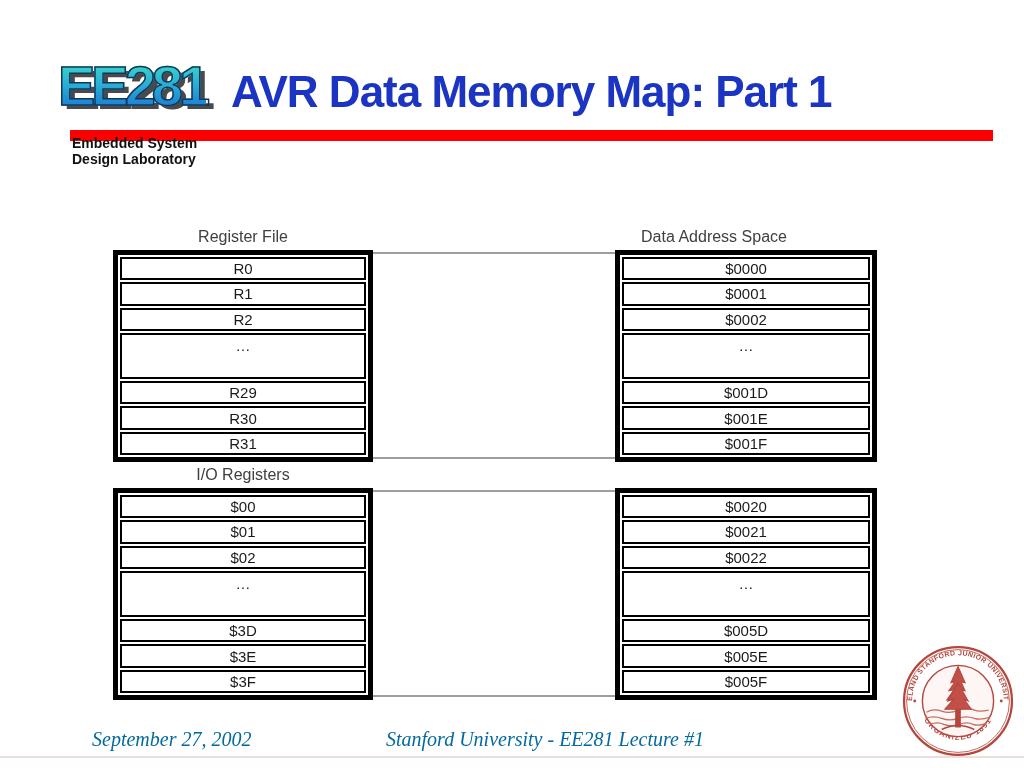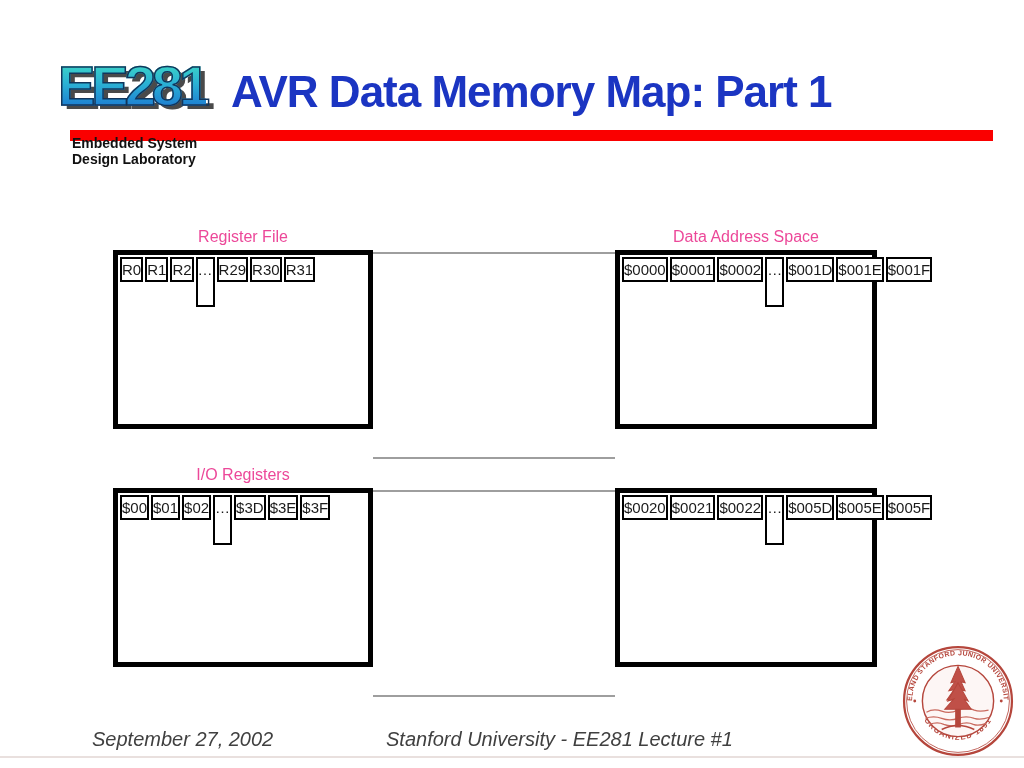--- a/index.html
+++ b/index.html
@@ -25,38 +25,38 @@
     color:#1b35c2;white-space:nowrap;
   }
   .red-bar{position:absolute;left:70px;top:130px;width:923px;height:11px;background:#fa0000;}
   .lab-name{
     position:absolute;left:72px;top:135px;
     font-size:14px;font-weight:bold;color:#111;line-height:16px;
   }
   
   .tbl-label{
     position:absolute;height:18px;text-align:center;
-    font-size:16px;color:#ec4899;
+    font-size:16px;color:#404040;
   }
   .mem-table{
-    position:absolute;box-sizing:border-box;height:179px;
+    position:absolute;box-sizing:border-box;height:212px;
     border:5px solid #000;background:#fff;padding:1px;
-    display:flex;flex-direction:row;
+    display:flex;flex-direction:column;
   }
   .mem-row{
     box-sizing:border-box;border:2px solid #000;margin:1px;height:25px;
     display:flex;align-items:center;justify-content:center;
     font-size:15px;color:#1a1a1a;background:#fff;
   }
   .mem-row.tall{height:50px;align-items:flex-start;padding-top:2px;}
   .connector{position:absolute;left:373px;width:242px;height:2px;background:#9e9e9e;}
   
   .footer-text{
     position:absolute;top:728px;font-size:20px;font-style:italic;
-    color:#404040;white-space:nowrap;
+    color:#0369a1;white-space:nowrap;font-family:Liberation Serif, serif;
   }
   .bottom-rule{position:absolute;left:0;top:756px;width:1024px;height:2px;background:#e9e0de;}
   .seal{position:absolute;left:901px;top:644px;width:114px;height:114px;}
 </style>
 </head>
 <body>
 
 <div class="slide">
 
   <div class="logo">
@@ -64,21 +64,21 @@
     <span class="logo-face">EE281</span>
   </div>
   <h1 class="page-title">AVR Data Memory Map: Part 1</h1>
   <div class="red-bar"></div>
   <div class="lab-name">
     <div>Embedded System</div>
     <div>Design Laboratory</div>
   </div>
 
   <div class="tbl-label" style="left:113px;width:260px;top:228px;">Register File</div>
-  <div class="tbl-label" style="left:615px;width:262px;top:228px;">Data Address Space</div>
+  <div class="tbl-label" style="left:583px;width:262px;top:228px;">Data Address Space</div>
   <div class="connector" style="top:252px;"></div>
   <div class="connector" style="top:457px;"></div>
   <div class="mem-table" style="left:113px;top:250px;width:260px;">
       <div class="mem-row">R0</div>
       <div class="mem-row">R1</div>
       <div class="mem-row">R2</div>
       <div class="mem-row tall">…</div>
       <div class="mem-row">R29</div>
       <div class="mem-row">R30</div>
       <div class="mem-row">R31</div>

